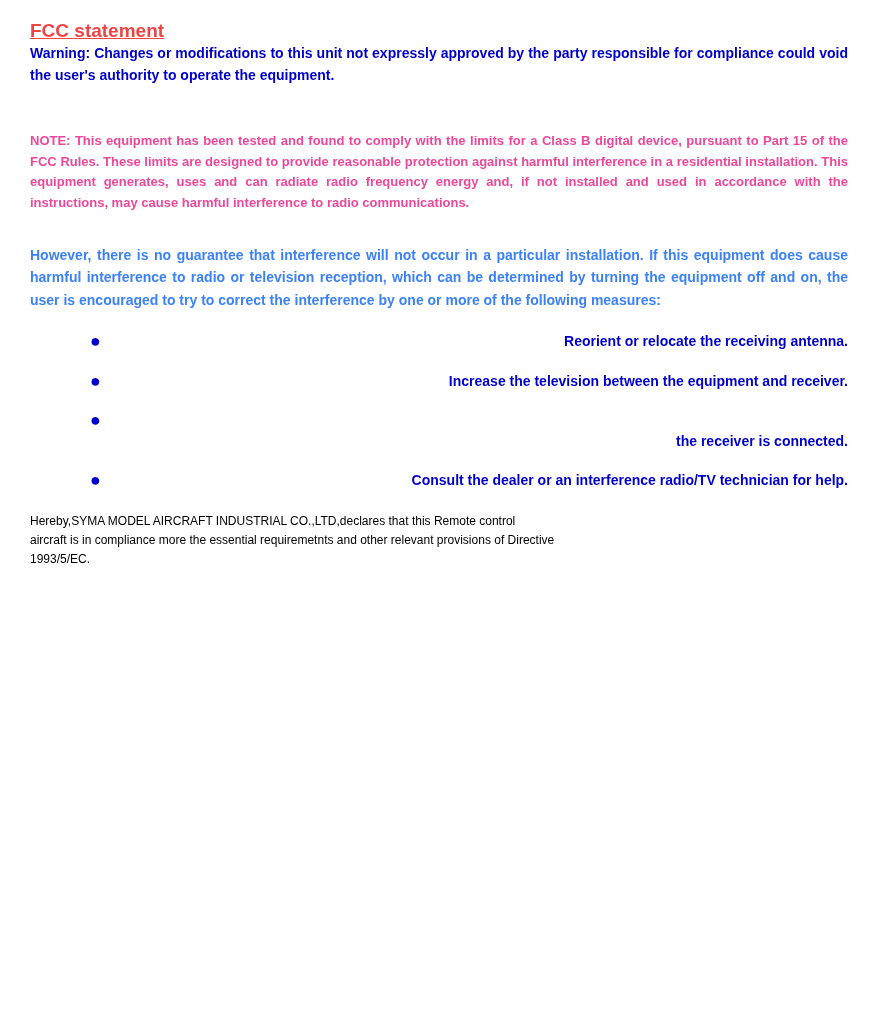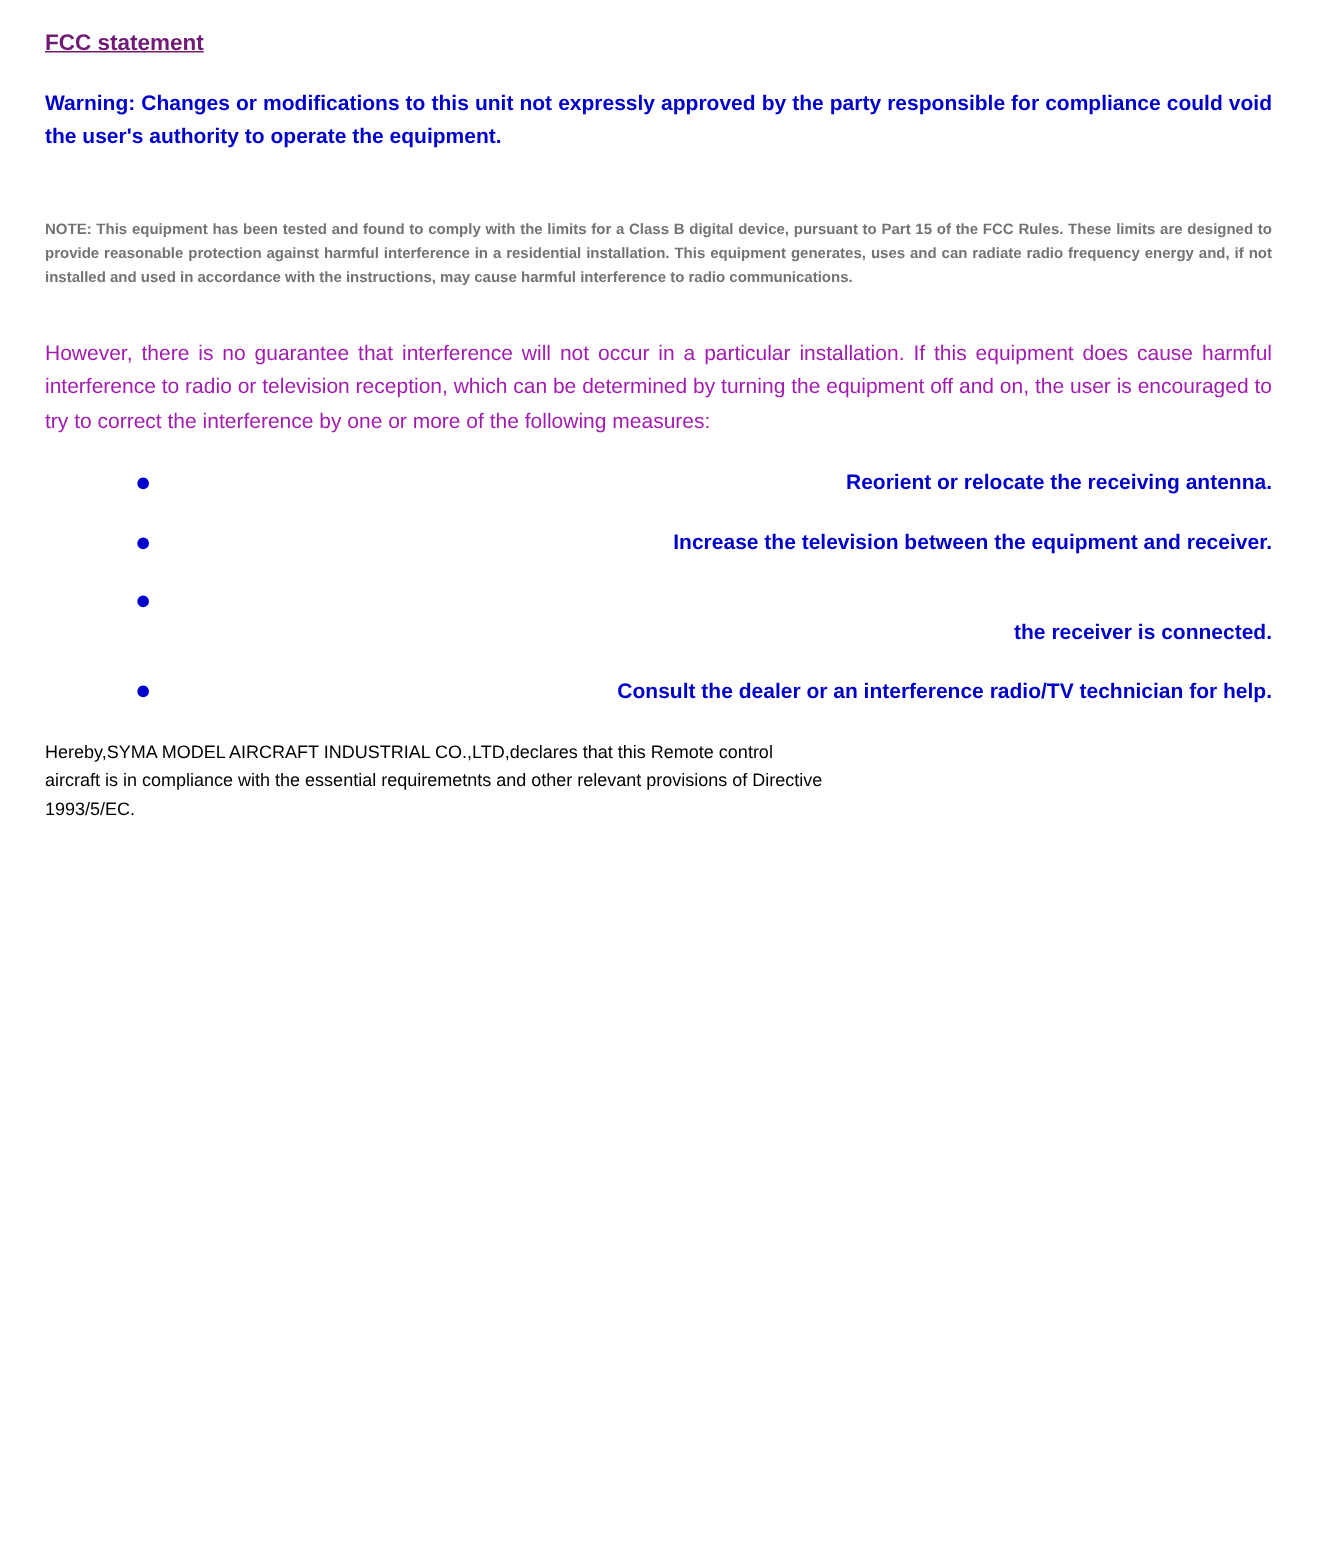--- a/index.html
+++ b/index.html
@@ -11,50 +11,49 @@
     body {
       width: 878px;
       min-height: 1035px;
       background: #ffffff;
       font-family: Arial, sans-serif;
       padding: 20px 30px;
       color: #0000cc;
     }
 
     .fcc-title {
-      font-size: 15px;
+      font-size: 19px;
       font-weight: bold;
-      color: #701a75;
+      color: #ef4444;
       text-decoration: underline;
-      margin-bottom: 20px;
     }
 
     .warning-text {
       font-size: 14px;
       font-weight: bold;
       color: #0000cc;
       text-align: justify;
       margin-bottom: 22px;
       line-height: 1.6;
     }
 
     .note-text {
-      font-size: 10px;
+      font-size: 13px;
       font-weight: bold;
-      color: #737373;
+      color: #ec4899;
       text-align: justify;
       margin-bottom: 30px;
       line-height: 1.6;
       margin-top: 44px;
     }
 
     .however-text {
       font-size: 14px;
-      font-weight: normal;
-      color: #a21caf;
+      font-weight: bold;
+      color: #3b82f6;
       text-align: justify;
       margin-bottom: 20px;
       line-height: 1.6;
     }
 
     .bullet-list {
       margin-left: 60px;
       margin-top: 20px;
       margin-bottom: 10px;
     }
@@ -119,15 +118,15 @@
     </span>
   </div>
   <div class="bullet-item">
     <span class="bullet-dot">●</span>
     <span class="bullet-content">Consult the dealer or an interference radio/TV technician for help.</span>
   </div>
 </div>
 
 <div class="footer-text">
   <span>Hereby,SYMA MODEL AIRCRAFT INDUSTRIAL CO.,LTD,declares that this Remote control</span><br>
-  <span>aircraft is in compliance with the essential requiremetnts and other relevant provisions of Directive</span><br>
+  <span>aircraft is in compliance more the essential requiremetnts and other relevant provisions of Directive</span><br>
   <span>1993/5/EC.</span>
 </div>
 
 </body></html>

